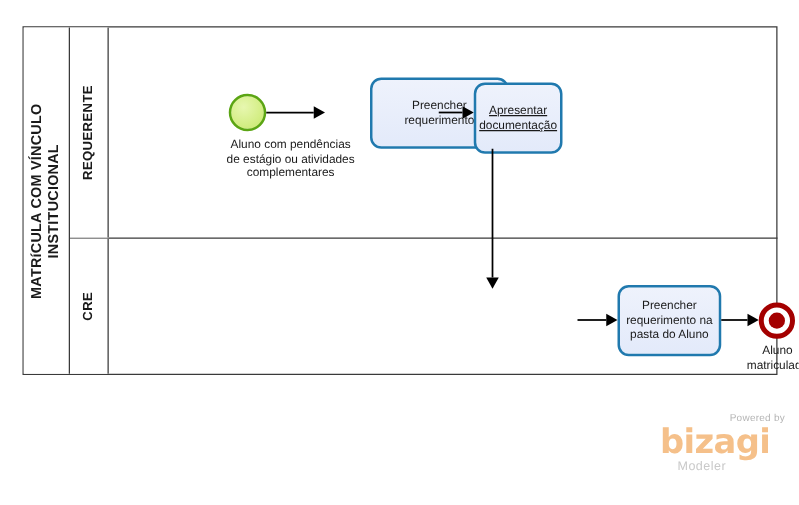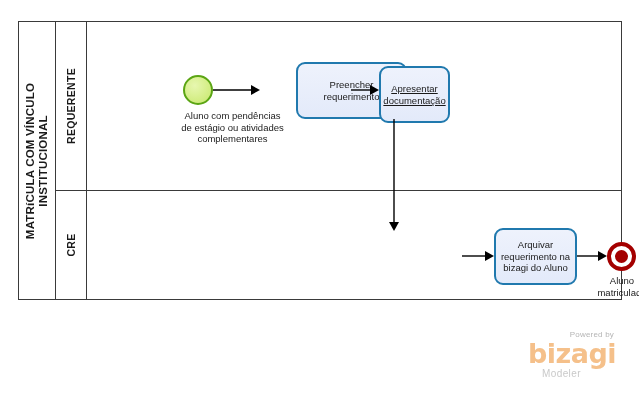--- a/index.html
+++ b/index.html
@@ -165,21 +165,21 @@
   
   .bizagi {
     position: absolute;
     left: 528px;
     top: 330px;
     width: 104px;
     height: 52px;
   }
   .bz-powered {
     position: absolute;
-    right: 18px;
+    right: 4px;
     top: 0px;
     font-size: 8px;
     color: #b5b5b5;
     letter-spacing: 0.2px;
   }
   .bz-word {
     position: absolute;
     left: 0px;
     top: 10px;
     font-size: 27px;
@@ -249,21 +249,21 @@
       </div>
       <div class="lane-body">
 
 
         <svg class="conn" style="left:375px; top:59px; width:32px; height:14px;">
           <line x1="0" y1="6" x2="23" y2="6" stroke="#000000" stroke-width="1.4"></line>
           <polygon points="23,1 32,6 23,11" fill="#000000"></polygon>
         </svg>
 
         <div class="node task" style="left:407px; top:37px; width:83px; height:57px;">
-          <span>Arquivar requerimento na bizagi do Aluno</span>
+          <span>Preencher requerimento na pasta do Aluno</span>
         </div>
 
         <svg class="conn" style="left:490px; top:59px; width:30px; height:14px;">
           <line x1="0" y1="6" x2="21" y2="6" stroke="#000000" stroke-width="1.4"></line>
           <polygon points="21,1 30,6 21,11" fill="#000000"></polygon>
         </svg>
 
         <div class="node end-event" style="left:520px; top:51px; width:29px; height:29px;">
           <div class="end-event-inner"></div>
         </div>

